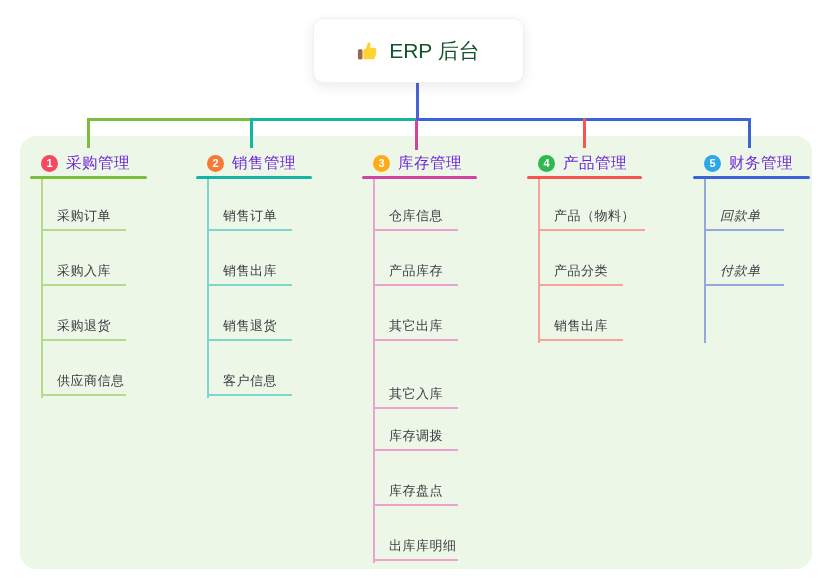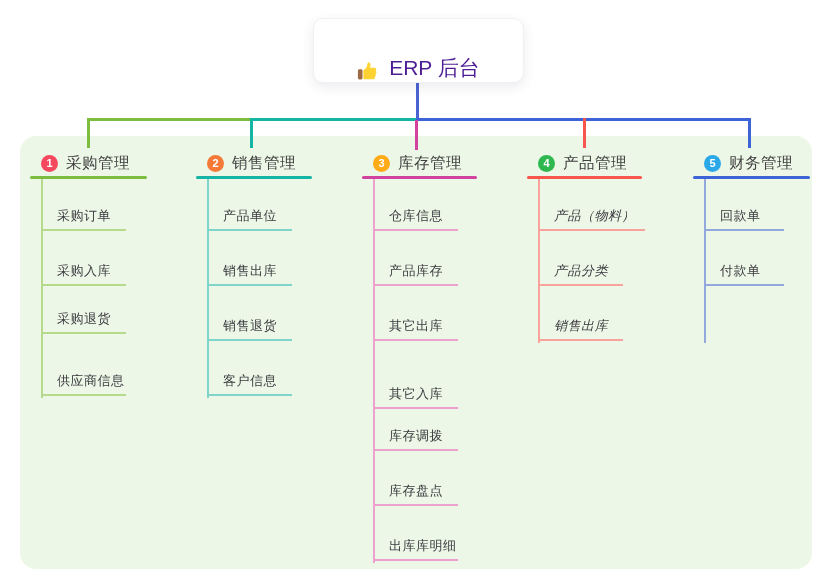--- a/index.html
+++ b/index.html
@@ -7,22 +7,22 @@
   .canvas{position:relative;width:839px;height:588px;background:#fff;overflow:hidden;}
 
   
   .panel{position:absolute;left:20px;top:136px;width:792px;height:433px;
          background:var(--panel-bg,#edf7e7);border-radius:16px;}
 
   
   .root{position:absolute;left:313px;top:18px;width:209px;height:63px;background:#fff;
         border:1px solid #f0f0f2;border-radius:10px;
         box-shadow:0 4px 12px rgba(60,60,90,.10);
-        display:flex;align-items:flex-end;justify-content:center;gap:10px;
-        font-size:21px;color:#4c1d95;font-weight:500;cursor:default;}
+        display:flex;align-items:center;justify-content:center;gap:10px;
+        font-size:21px;color:#14532d;font-weight:500;cursor:default;}
   .root svg{display:block;}
 
   
   .seg,.drop,.rootline{position:absolute;}
   .rootline{left:416px;top:80px;width:3px;height:40px;background:var(--root-line);}
   .seg{top:118px;height:3px;}
   .seg1{left:87px;width:165px;background:var(--c1);border-radius:3px 0 0 0;}
   .seg2{left:250px;width:168px;background:var(--c2);}
   .seg3{left:416px;width:335px;background:var(--c5);border-radius:0 3px 0 0;}
   .drop{top:118px;width:3px;height:30px;}
@@ -36,43 +36,43 @@
   .branch{position:absolute;top:150px;}
   .b1{left:30px;width:117px;}
   .b2{left:196px;width:116px;}
   .b3{left:362px;width:115px;}
   .b4{left:527px;width:115px;}
   .b5{left:693px;width:117px;}
 
   .head{height:26px;display:flex;align-items:center;gap:8px;padding-left:11px;cursor:default;}
   .badge{width:17px;height:17px;border-radius:50%;color:#fff;font-size:11px;font-weight:bold;
          display:flex;align-items:center;justify-content:center;flex:0 0 auto;}
-  .blabel{font-size:15.5px;color:#404040;font-weight:500;white-space:nowrap;letter-spacing:.5px;}
+  .blabel{font-size:15.5px;color:#6d28d9;font-weight:500;white-space:nowrap;letter-spacing:.5px;}
   .hline{height:3px;border-radius:2px;}
 
   .b1 .badge{background:var(--b1);} .b2 .badge{background:var(--b2);}
   .b3 .badge{background:var(--b3);} .b4 .badge{background:var(--b4);}
   .b5 .badge{background:var(--b5);}
   .b1 .hline{background:var(--c1);} .b2 .hline{background:var(--c2);}
   .b3 .hline{background:var(--c3);} .b4 .hline{background:var(--c4);}
   .b5 .hline{background:var(--c5);}
 
   .vline{position:absolute;left:11px;top:29px;width:2px;}
   .b1 .vline{background:var(--k1);} .b2 .vline{background:var(--k2);}
   .b3 .vline{background:var(--k3);} .b4 .vline{background:var(--k4);}
   .b5 .vline{background:var(--k5);}
 
   .kid{position:absolute;left:11px;height:28px;line-height:29px;border-bottom:2px solid;
        padding-left:16px;font-size:13px;color:#3b3b40;white-space:nowrap;
        width:69px;cursor:default;letter-spacing:.5px;}
   .kid.wide{width:91px;}
   .b5 .kid{width:64px;}
   .b1 .kid{border-bottom-color:var(--k1);} .b2 .kid{border-bottom-color:var(--k2);}
-  .b3 .kid{border-bottom-color:var(--k3);} .b4 .kid{border-bottom-color:var(--k4);font-style:italic;}
-  .b5 .kid{border-bottom-color:var(--k5);}
+  .b3 .kid{border-bottom-color:var(--k3);} .b4 .kid{border-bottom-color:var(--k4);}
+  .b5 .kid{border-bottom-color:var(--k5);font-style:italic;}
 </style>
 </head>
 <body>
 
 <div class="canvas">
 
   <div class="panel"></div>
 
   <div class="rootline"></div>
   <div class="seg seg1"></div>
@@ -96,32 +96,32 @@
 
   <div class="branch b1">
     <div class="head">
       <span class="badge">1</span>
       <span class="blabel">采购管理</span>
     </div>
     <div class="hline"></div>
     <div class="vline" style="height:219px"></div>
     <div class="kid" style="top:51px"><span>采购订单</span></div>
     <div class="kid" style="top:106px"><span>采购入库</span></div>
-    <div class="kid" style="top:154px"><span>采购退货</span></div>
+    <div class="kid" style="top:161px"><span>采购退货</span></div>
     <div class="kid" style="top:216px"><span>供应商信息</span></div>
   </div>
 
   <div class="branch b2">
     <div class="head">
       <span class="badge">2</span>
       <span class="blabel">销售管理</span>
     </div>
     <div class="hline"></div>
     <div class="vline" style="height:219px"></div>
-    <div class="kid" style="top:51px"><span>产品单位</span></div>
+    <div class="kid" style="top:51px"><span>销售订单</span></div>
     <div class="kid" style="top:106px"><span>销售出库</span></div>
     <div class="kid" style="top:216px"><span>客户信息</span></div>
     <div class="kid" style="top:161px"><span>销售退货</span></div>
   </div>
 
   <div class="branch b3">
     <div class="head">
       <span class="badge">3</span>
       <span class="blabel">库存管理</span>
     </div>

